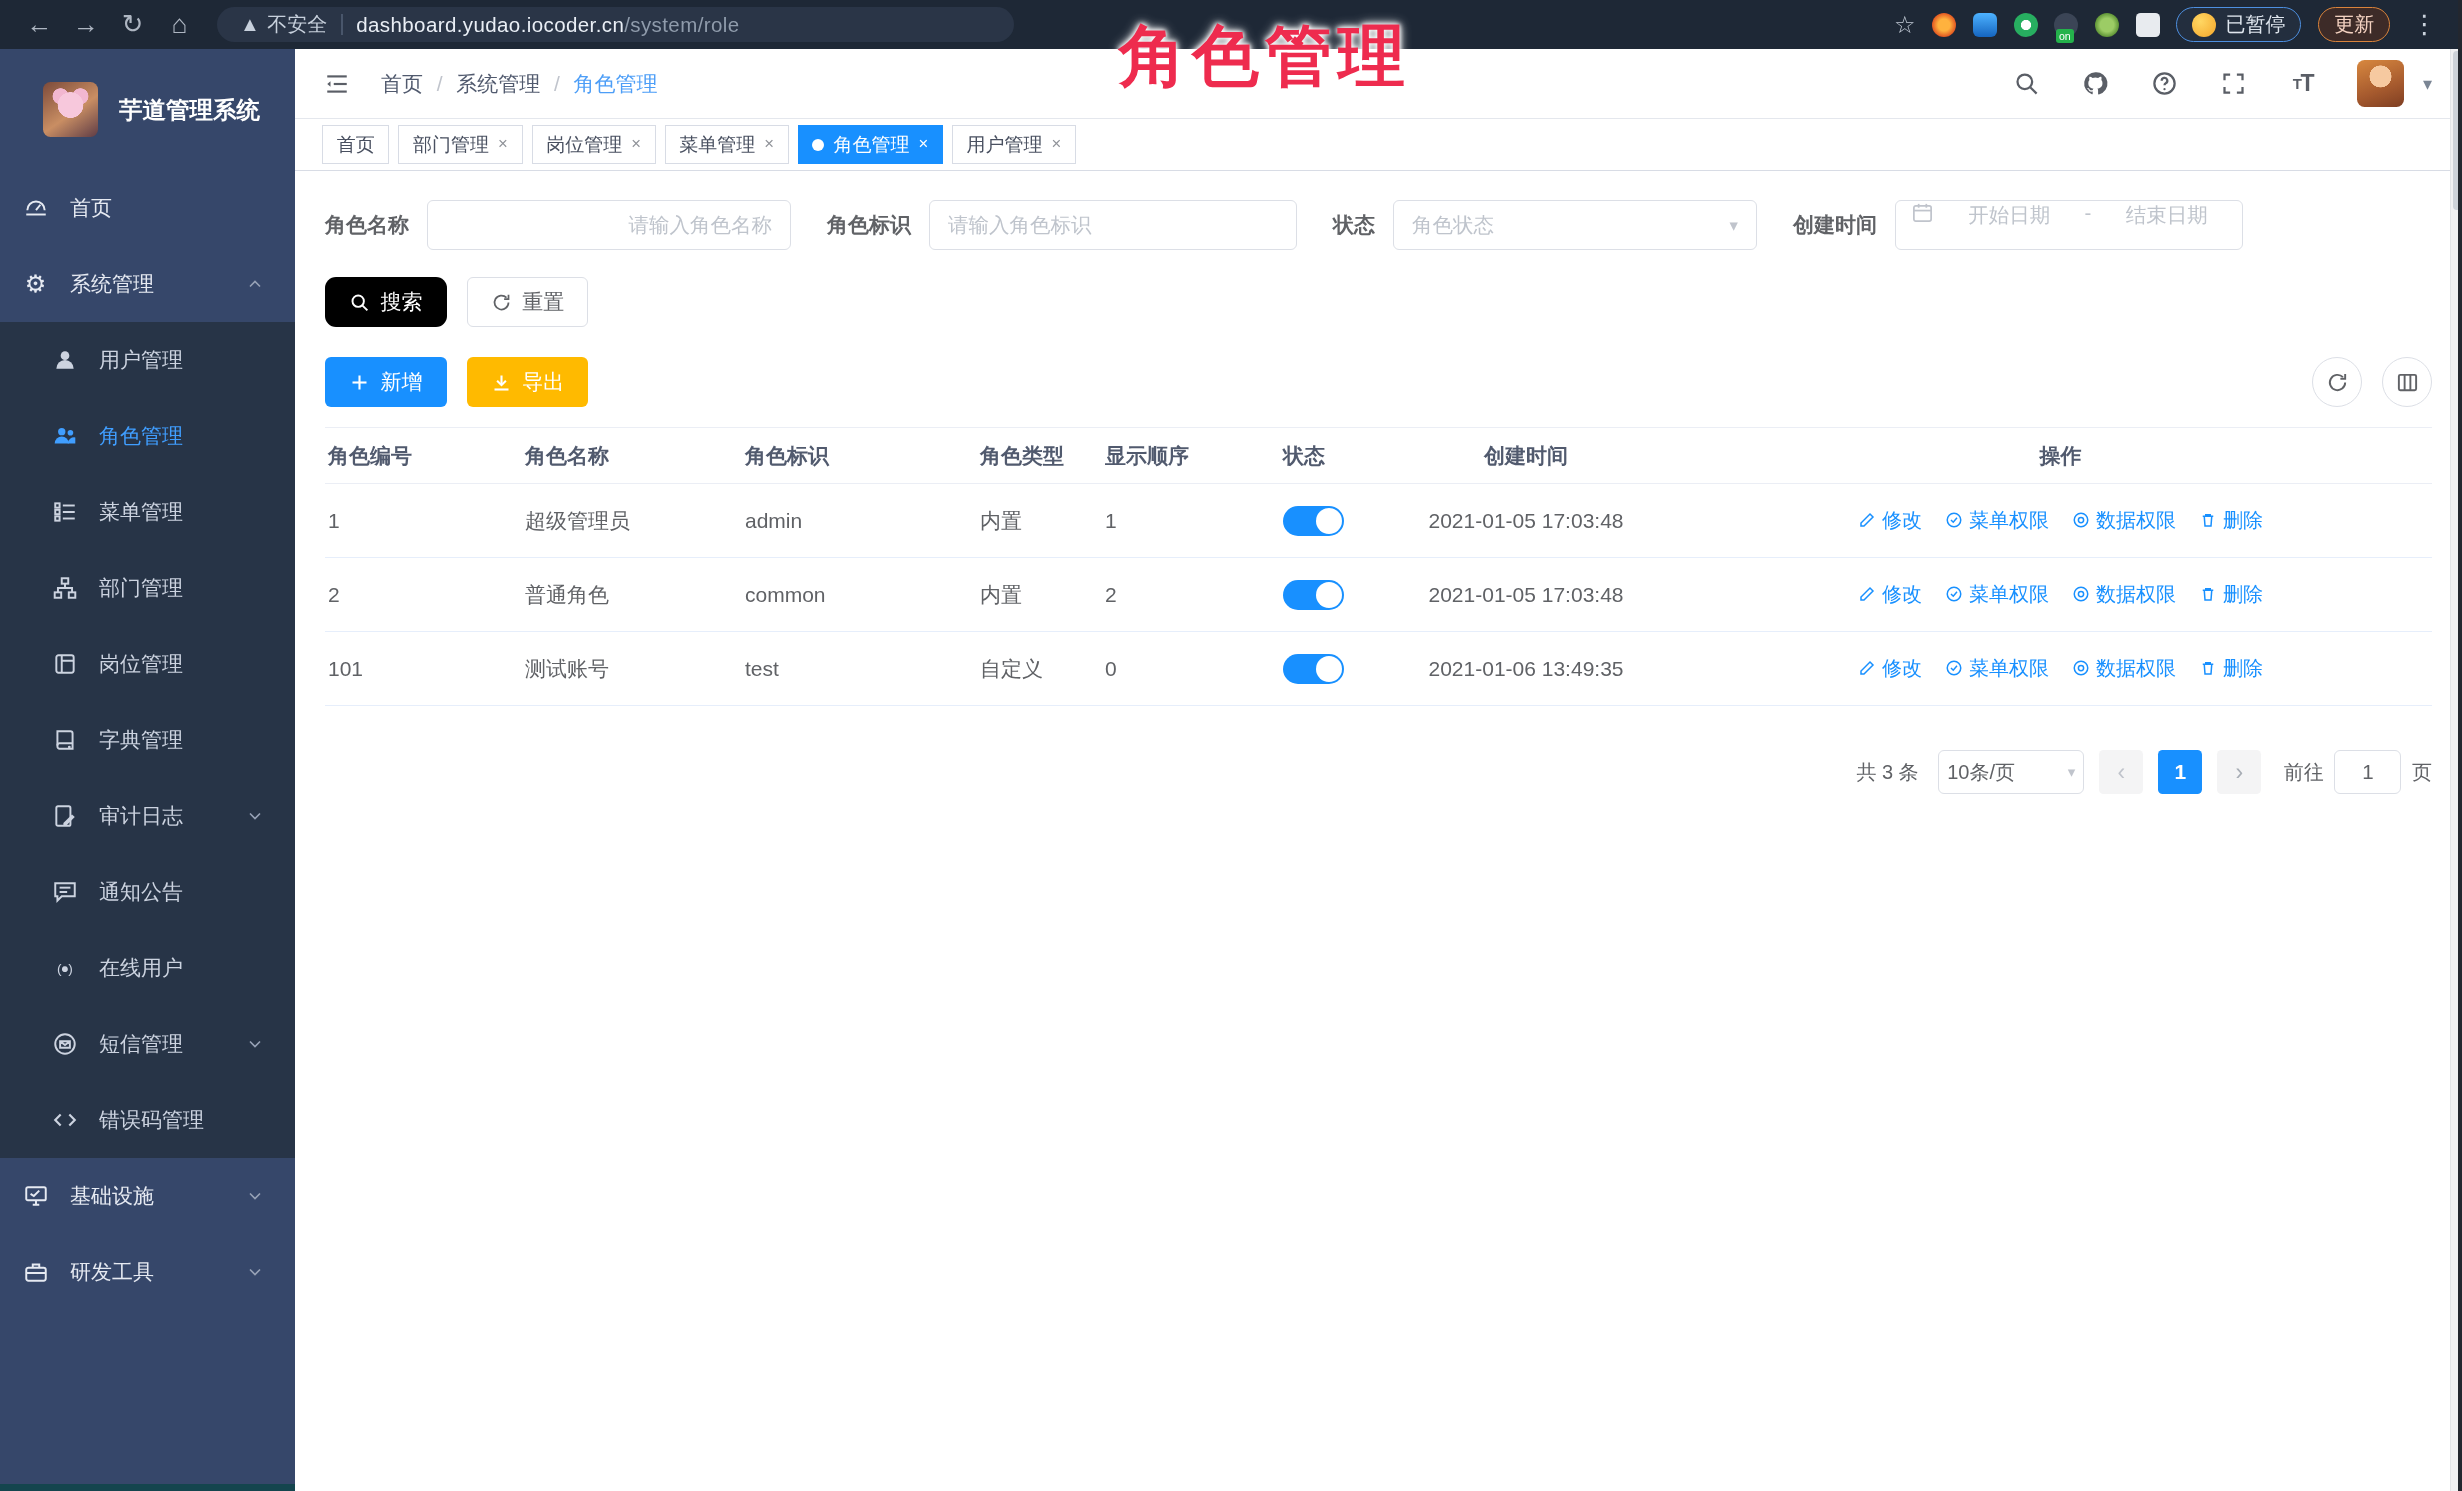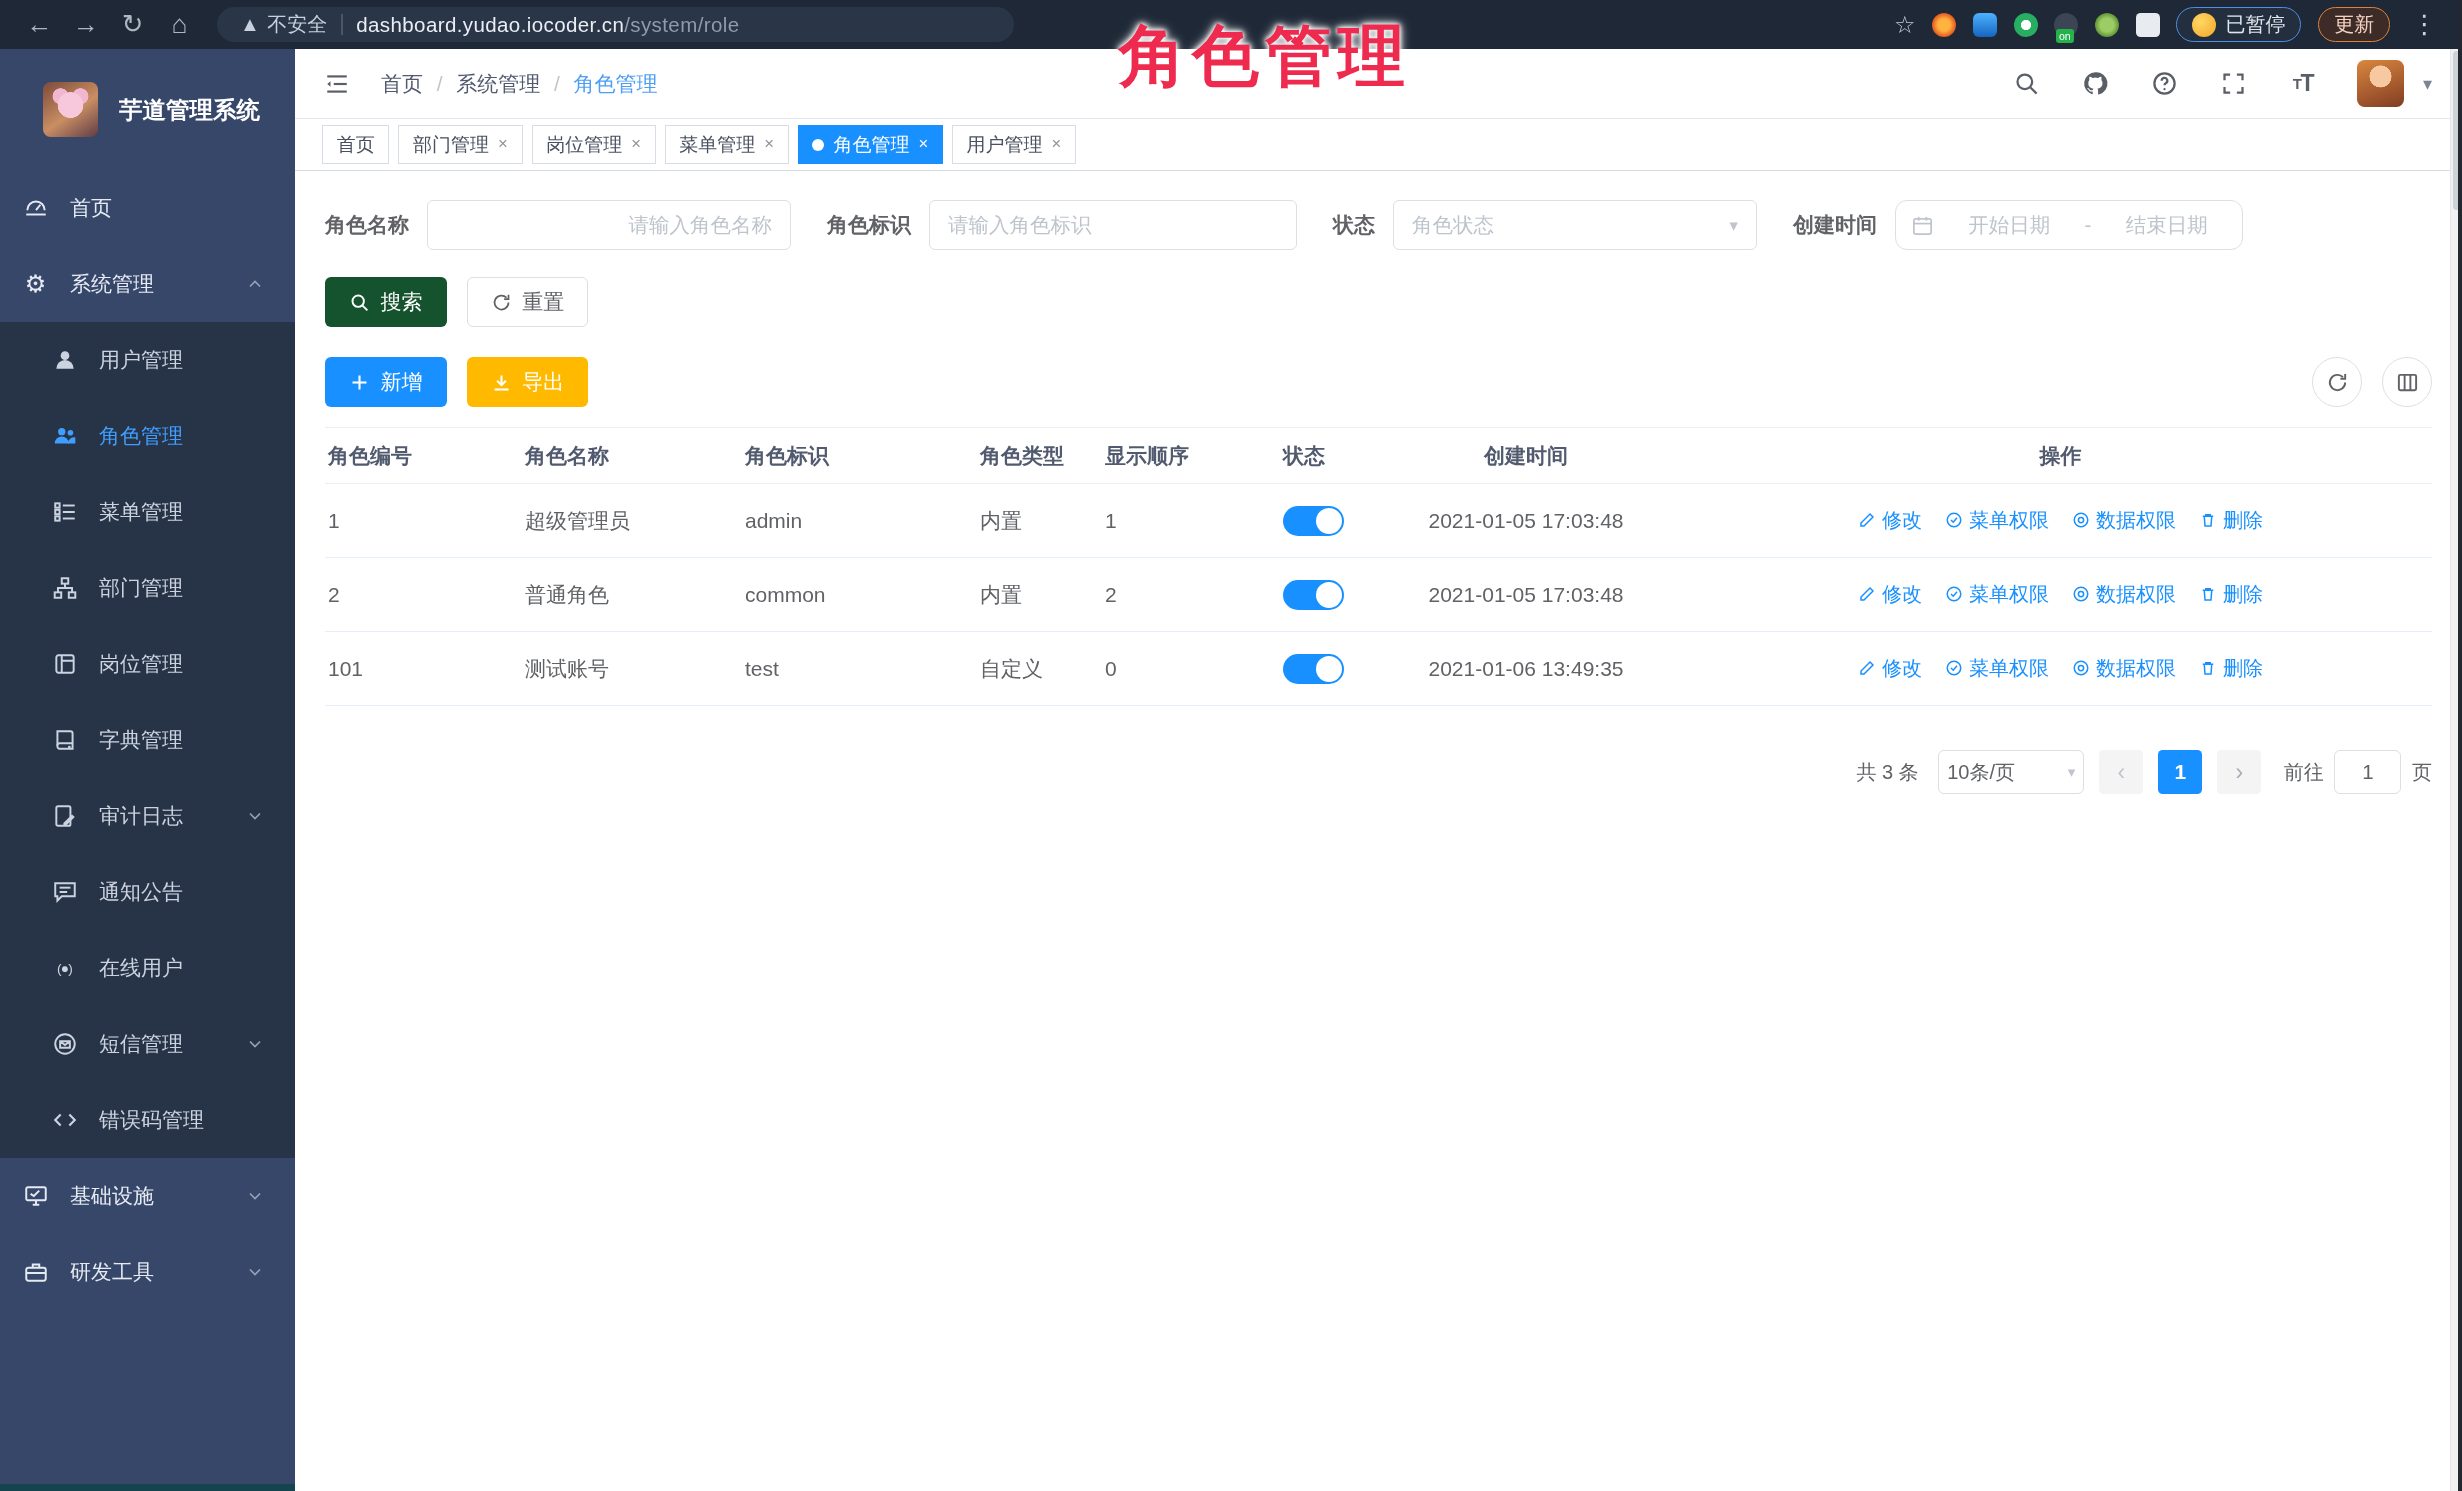--- a/index.html
+++ b/index.html
@@ -97,29 +97,29 @@
 
   .filter-row { display:flex; align-items:center; flex-wrap:nowrap; gap:0; }
   .f-label { font-size:21px; font-weight:700; color:#606266; margin-right:18px; white-space:nowrap; }
   .f-gap { width:36px; flex:0 0 auto; }
   .inp { height:50px; border:1.5px solid #dcdfe6; border-radius:6px; background:#fff; font-size:20.5px; color:#606266;
          padding:0 18px; font-family:inherit; }
   .inp::placeholder { color:#bfc4cc; }
   .sel { width:364px; height:50px; border:1.5px solid #dcdfe6; border-radius:6px; display:flex; align-items:center;
          padding:0 18px; color:#bfc4cc; font-size:20.5px; justify-content:space-between; }
   .sel .chev { color:#c0c4cc; font-size:16.7px; }
-  .daterange { width:348px; height:50px; border:1.5px solid #dcdfe6; border-radius:12px; display:flex; align-items:center;
+  .daterange { width:348px; height:50px; border:1.5px solid #dcdfe6; border-radius:6px; display:flex; 
                padding:0 15px; gap:15px; color:#bfc4cc; font-size:20.5px; }
   .daterange svg { width:23px; height:23px; color:#c0c4cc; flex:0 0 auto; }
   .daterange .dr-txt { white-space:nowrap; }
 
   .btn { height:50px; border-radius:6px; display:inline-flex; align-items:center; gap:10.6px; font-size:21px;
          padding:0 23px; border:1.5px solid transparent; cursor:pointer; white-space:nowrap; }
   .btn svg { width:21px; height:21px; }
-  .btn-search { background:#14532d; color:#fff; }
+  .btn-search { background:#000000; color:#fff;border-radius:11px; }
   .btn-reset { background:#fff; border-color:#dcdfe6; color:#606266; }
   .btn-add { background:#1890ff; color:#fff; }
   .btn-export { background:#ffba00; color:#fff; }
   .row-actions1 { margin-top:27px; display:flex; gap:20px; }
   .row-actions2 { margin-top:30px; display:flex; gap:20px; align-items:center; }
   .toolbar-circles { margin-left:auto; display:flex; gap:20px; }
   .circle-btn { width:50px; height:50px; border-radius:50%; border:1.5px solid #dcdfe6; background:#fff; color:#606266;
                 display:flex; align-items:center; justify-content:center; font-size:23px; cursor:pointer; }
   .circle-btn svg { width:23px; height:23px; }
 

